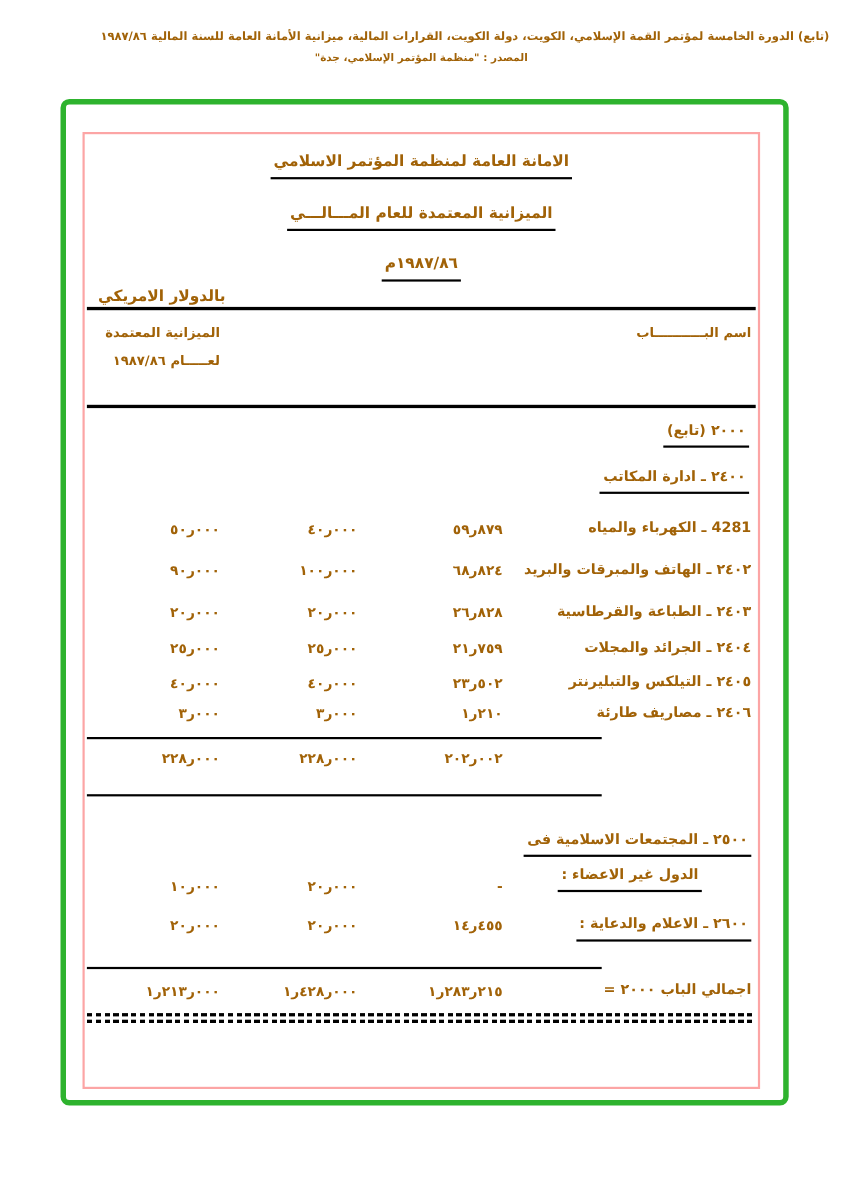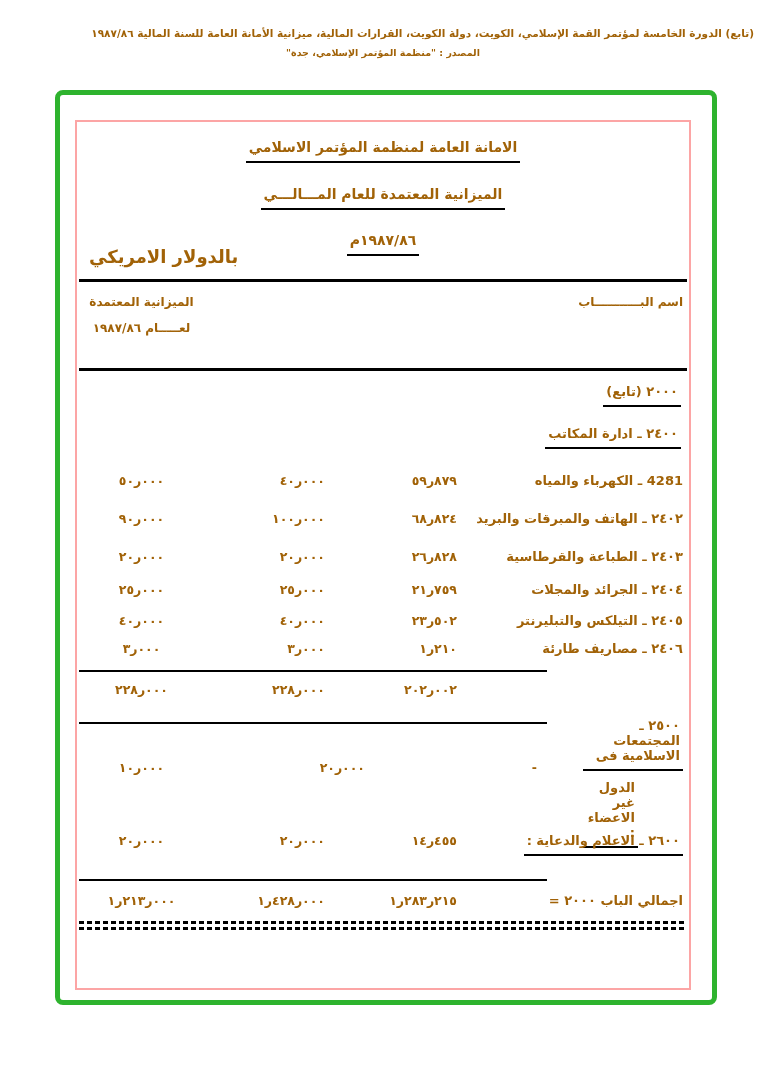--- a/index.html
+++ b/index.html
@@ -11,21 +11,21 @@
   .tn2{font-size:9.5px;text-align:center;margin-top:8px;}
   
   .green-box{position:absolute;left:55px;top:90px;width:652px;height:905px;
              border:5px solid #2eb32e;border-radius:8px;background:#fff;}
   .inner-box{position:absolute;left:15px;top:13px;width:612px;height:866px;
              border:2px solid #fca5a5;direction:rtl;margin-top:12px;}
   
   .title{position:absolute;left:0;right:0;text-align:center;font-size:14px;}
   .t1{top:17px;} .t2{top:64px;} .t3{top:110px;}
   .u{display:inline-block;border-bottom:2px solid #000;padding:0 3px 6px 3px;}
-  .currency{position:absolute;top:124px;left:12px;font-size:18px;direction:rtl;}
+  .currency{position:absolute;top:140px;left:12px;font-size:14px;direction:rtl;}
   
   .hr{position:absolute;background:#000;}
   .hr-top{top:157px;left:2px;right:2px;height:3px;}
   .hr-hdr{top:246px;left:2px;right:2px;height:3px;}
   .hr-sub1{top:548px;left:2px;width:468px;height:2px;}
   .hr-sub2{top:600px;left:2px;width:468px;height:2px;}
   .hr-tot{top:757px;left:2px;width:468px;height:2px;}
   .ddash{position:absolute;top:799px;left:2px;right:2px;height:10px;}
   .ddash .dl{height:3px;background:repeating-linear-gradient(90deg,#000 0 5px,transparent 5px 8px);margin-bottom:3px;}
   
@@ -34,27 +34,27 @@
   .h-code{width:74px;text-align:center;}
   .h-name{flex:1;text-align:right;}
   .h-col{text-align:center;}
   
   .row{position:absolute;left:0;right:0;display:flex;direction:rtl;padding:0 6px;
        font-size:12.5px;align-items:flex-start;}
   .c-name{flex:1;text-align:right;font-size:13px;}
   .cell{box-sizing:border-box;}
   .c-exp{width:118px;text-align:right;padding-left:0;padding-right:6px;}
   .c-app{width:132px;text-align:right;padding-right:20px;}
-  .c-adp{width:130px;text-align:center;padding-right:13px;}
+  .c-adp{width:130px;text-align:right;padding-right:13px;}
   .num{direction:ltr;unicode-bidi:bidi-override;}
   .r0{top:351px;} .r1{top:389px;} .r2{top:427px;} .r3{top:460px;} .r4{top:491px;} .r5{top:519px;}
   .sec{position:absolute;right:8px;font-size:13px;direction:rtl;}
   .sec2000{top:262px;} .sec2400{top:304px;}
   .subtotal{top:560px;}
-  .row2500{top:596px;gap:40px;}
+  .row2500{top:634px;}
   .row2500 .c-exp,.row2500 .c-app,.row2500 .c-adp{padding-top:42px;}
   .l2-indent{display:block;margin-top:9px;padding-left:0;padding-right:45px;}
   .row2600{top:711px;}
   .rowtotal{top:771px;}
   .rowtotal .c-name{font-size:13px;}
 </style>
 </head>
 <body>
 
 <div class="page">

